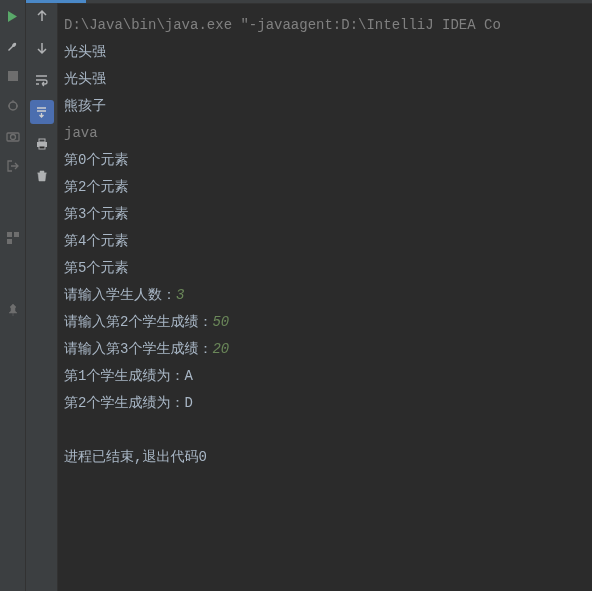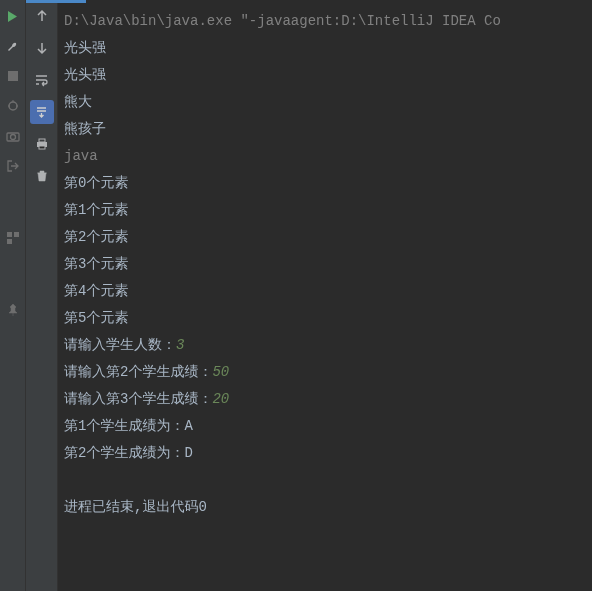--- a/index.html
+++ b/index.html
@@ -58,21 +58,21 @@
       cursor: pointer;
     }
     .run-toolbar .btn.selected {
       background: #4b6eaf;
       border-radius: 3px;
     }
     .console-area {
       flex: 1;
       background: #2b2b2b;
       display: flex;
-      flex-direction: row;
+      flex-direction: column;
     }
     .top-bar {
       height: 4px;
       background: #3c3f41;
       border-bottom: 1px solid #323232;
       position: relative;
     }
     .top-bar::before {
       content: "";
       position: absolute;
@@ -202,25 +202,23 @@
       </svg>
   </div>
 </div>
 
 <div class="console-area">
   <div class="top-bar"></div>
   <div class="console-content">
     <span class="line cmd-line">D:\Java\bin\java.exe "-javaagent:D:\IntelliJ IDEA Co</span>
     <span class="line">光头强</span>
     <span class="line">光头强</span>
-    <span class="line">熊大</span>
     <span class="line">熊孩子</span>
     <span class="line null-token">java</span>
     <span class="line">第0个元素</span>
-    <span class="line">第1个元素</span>
     <span class="line">第2个元素</span>
     <span class="line">第3个元素</span>
     <span class="line">第4个元素</span>
     <span class="line">第5个元素</span>
     <span class="line"><span class="input-prompt">请输入学生人数：</span><span class="input-value">3</span></span>
     <span class="line"><span class="input-prompt">请输入第2个学生成绩：</span><span class="input-value">50</span></span>
     <span class="line"><span class="input-prompt">请输入第3个学生成绩：</span><span class="input-value">20</span></span>
     <span class="line">第1个学生成绩为：A</span>
     <span class="line">第2个学生成绩为：D</span>
     <div class="blank"></div>

